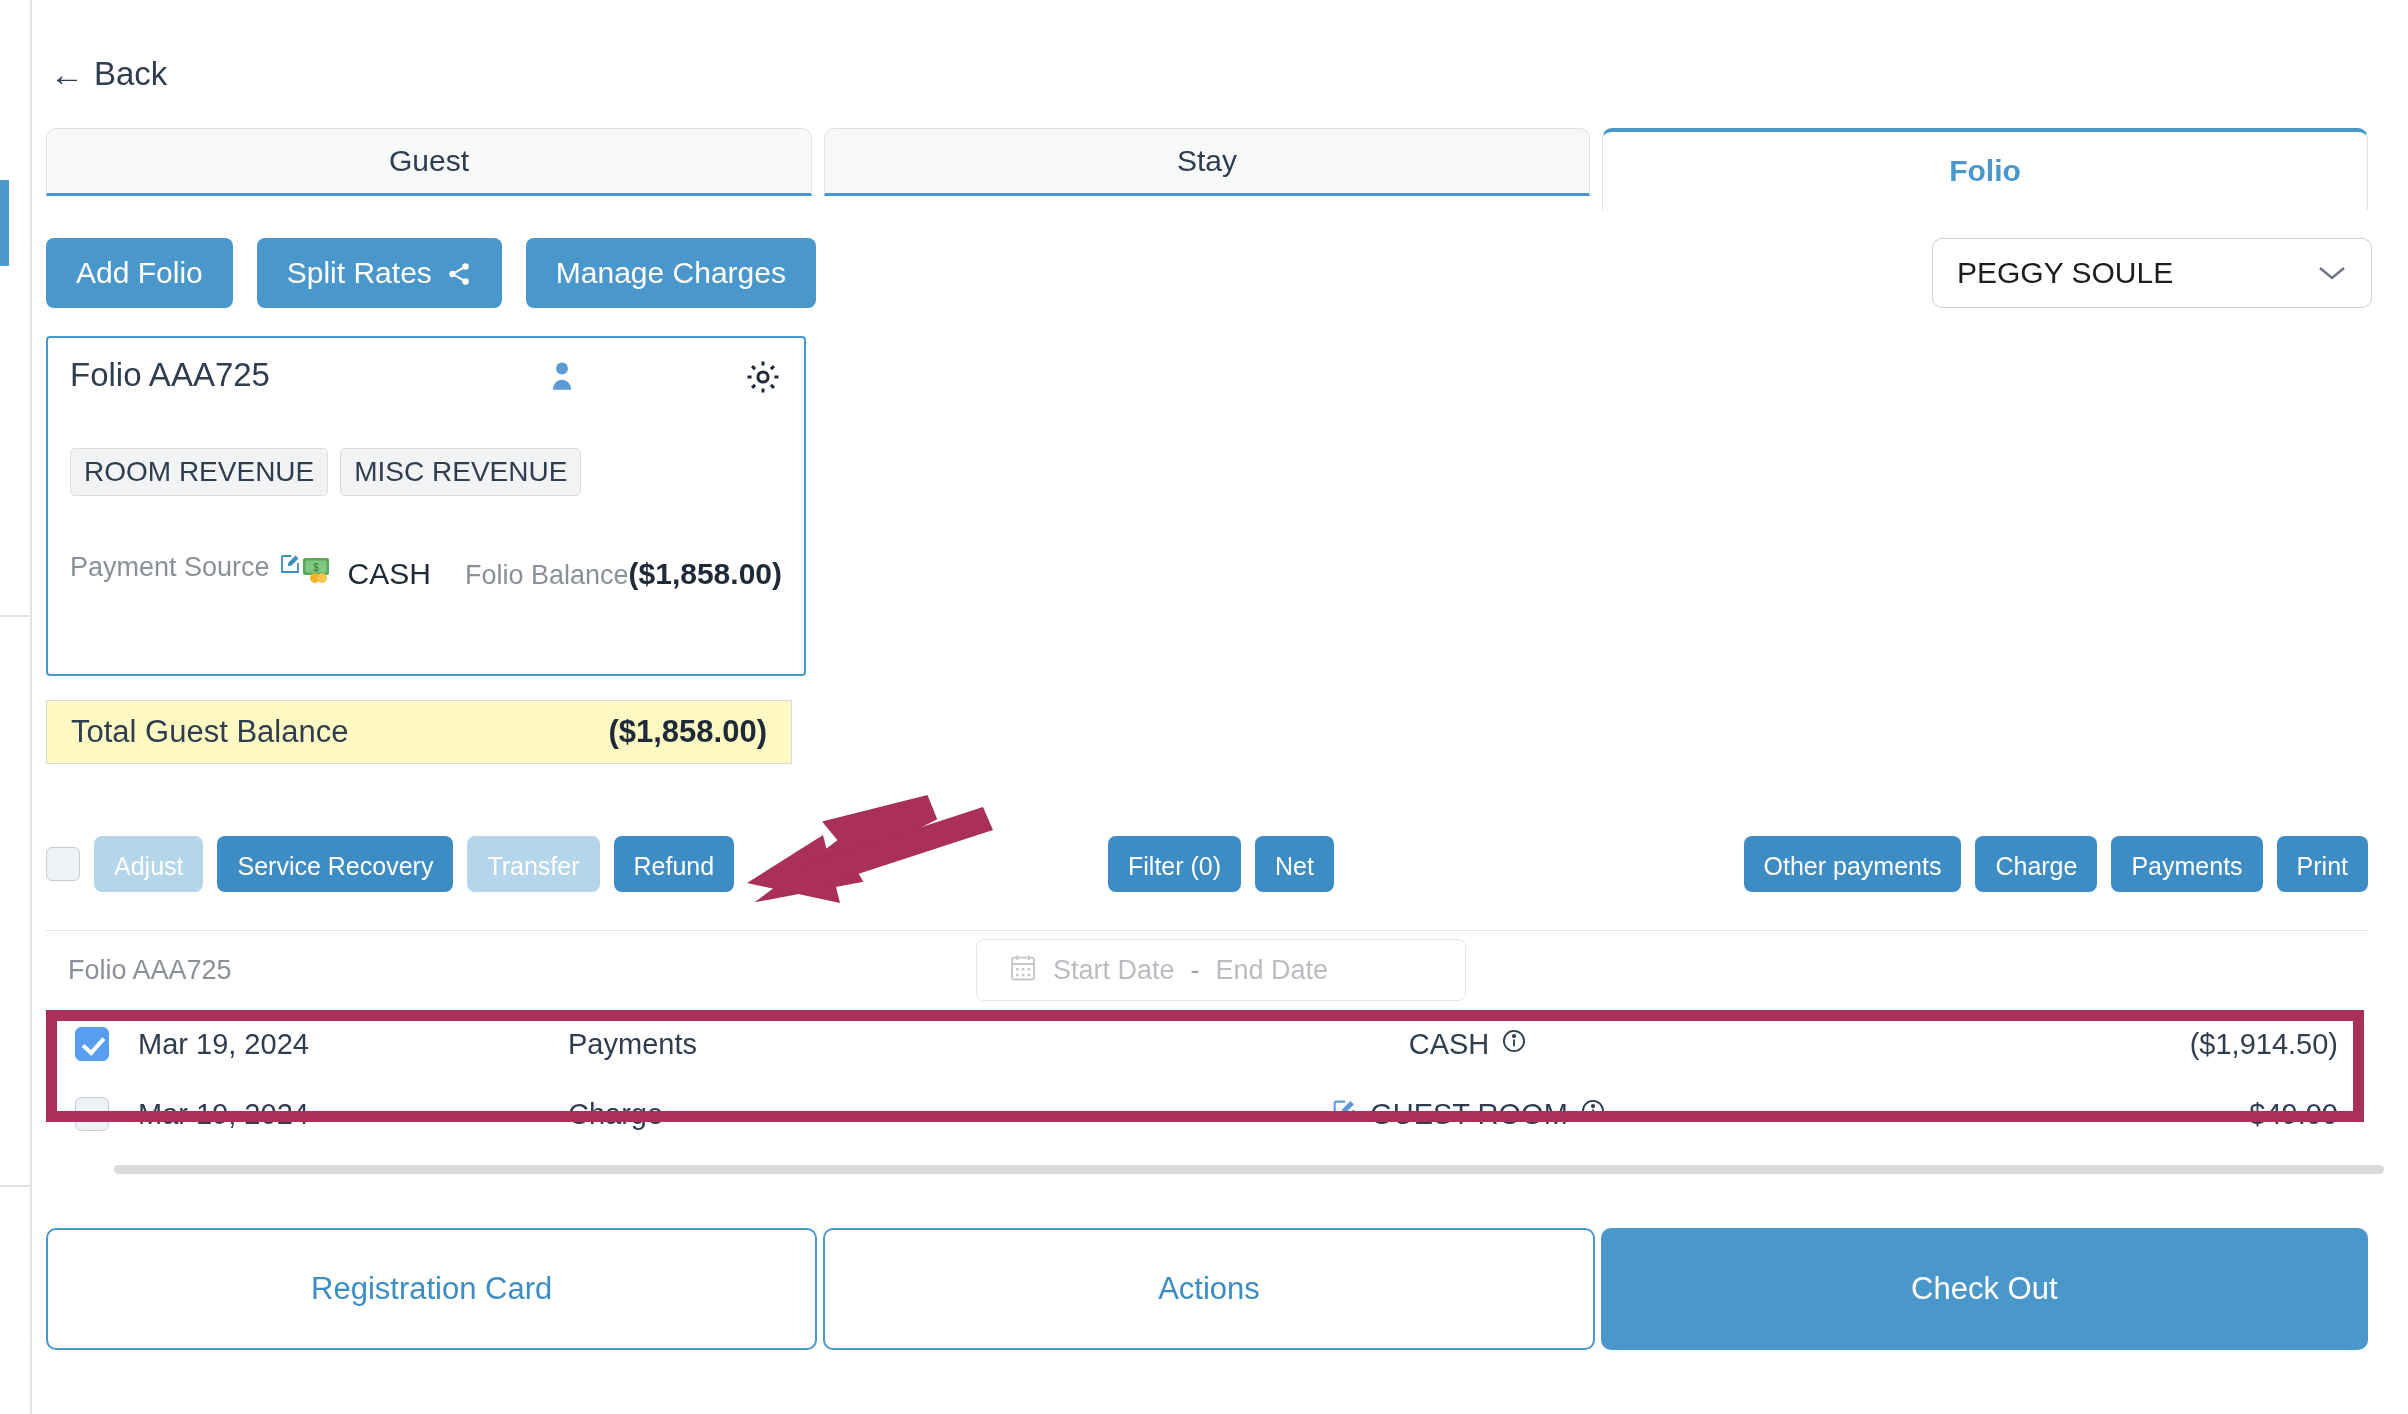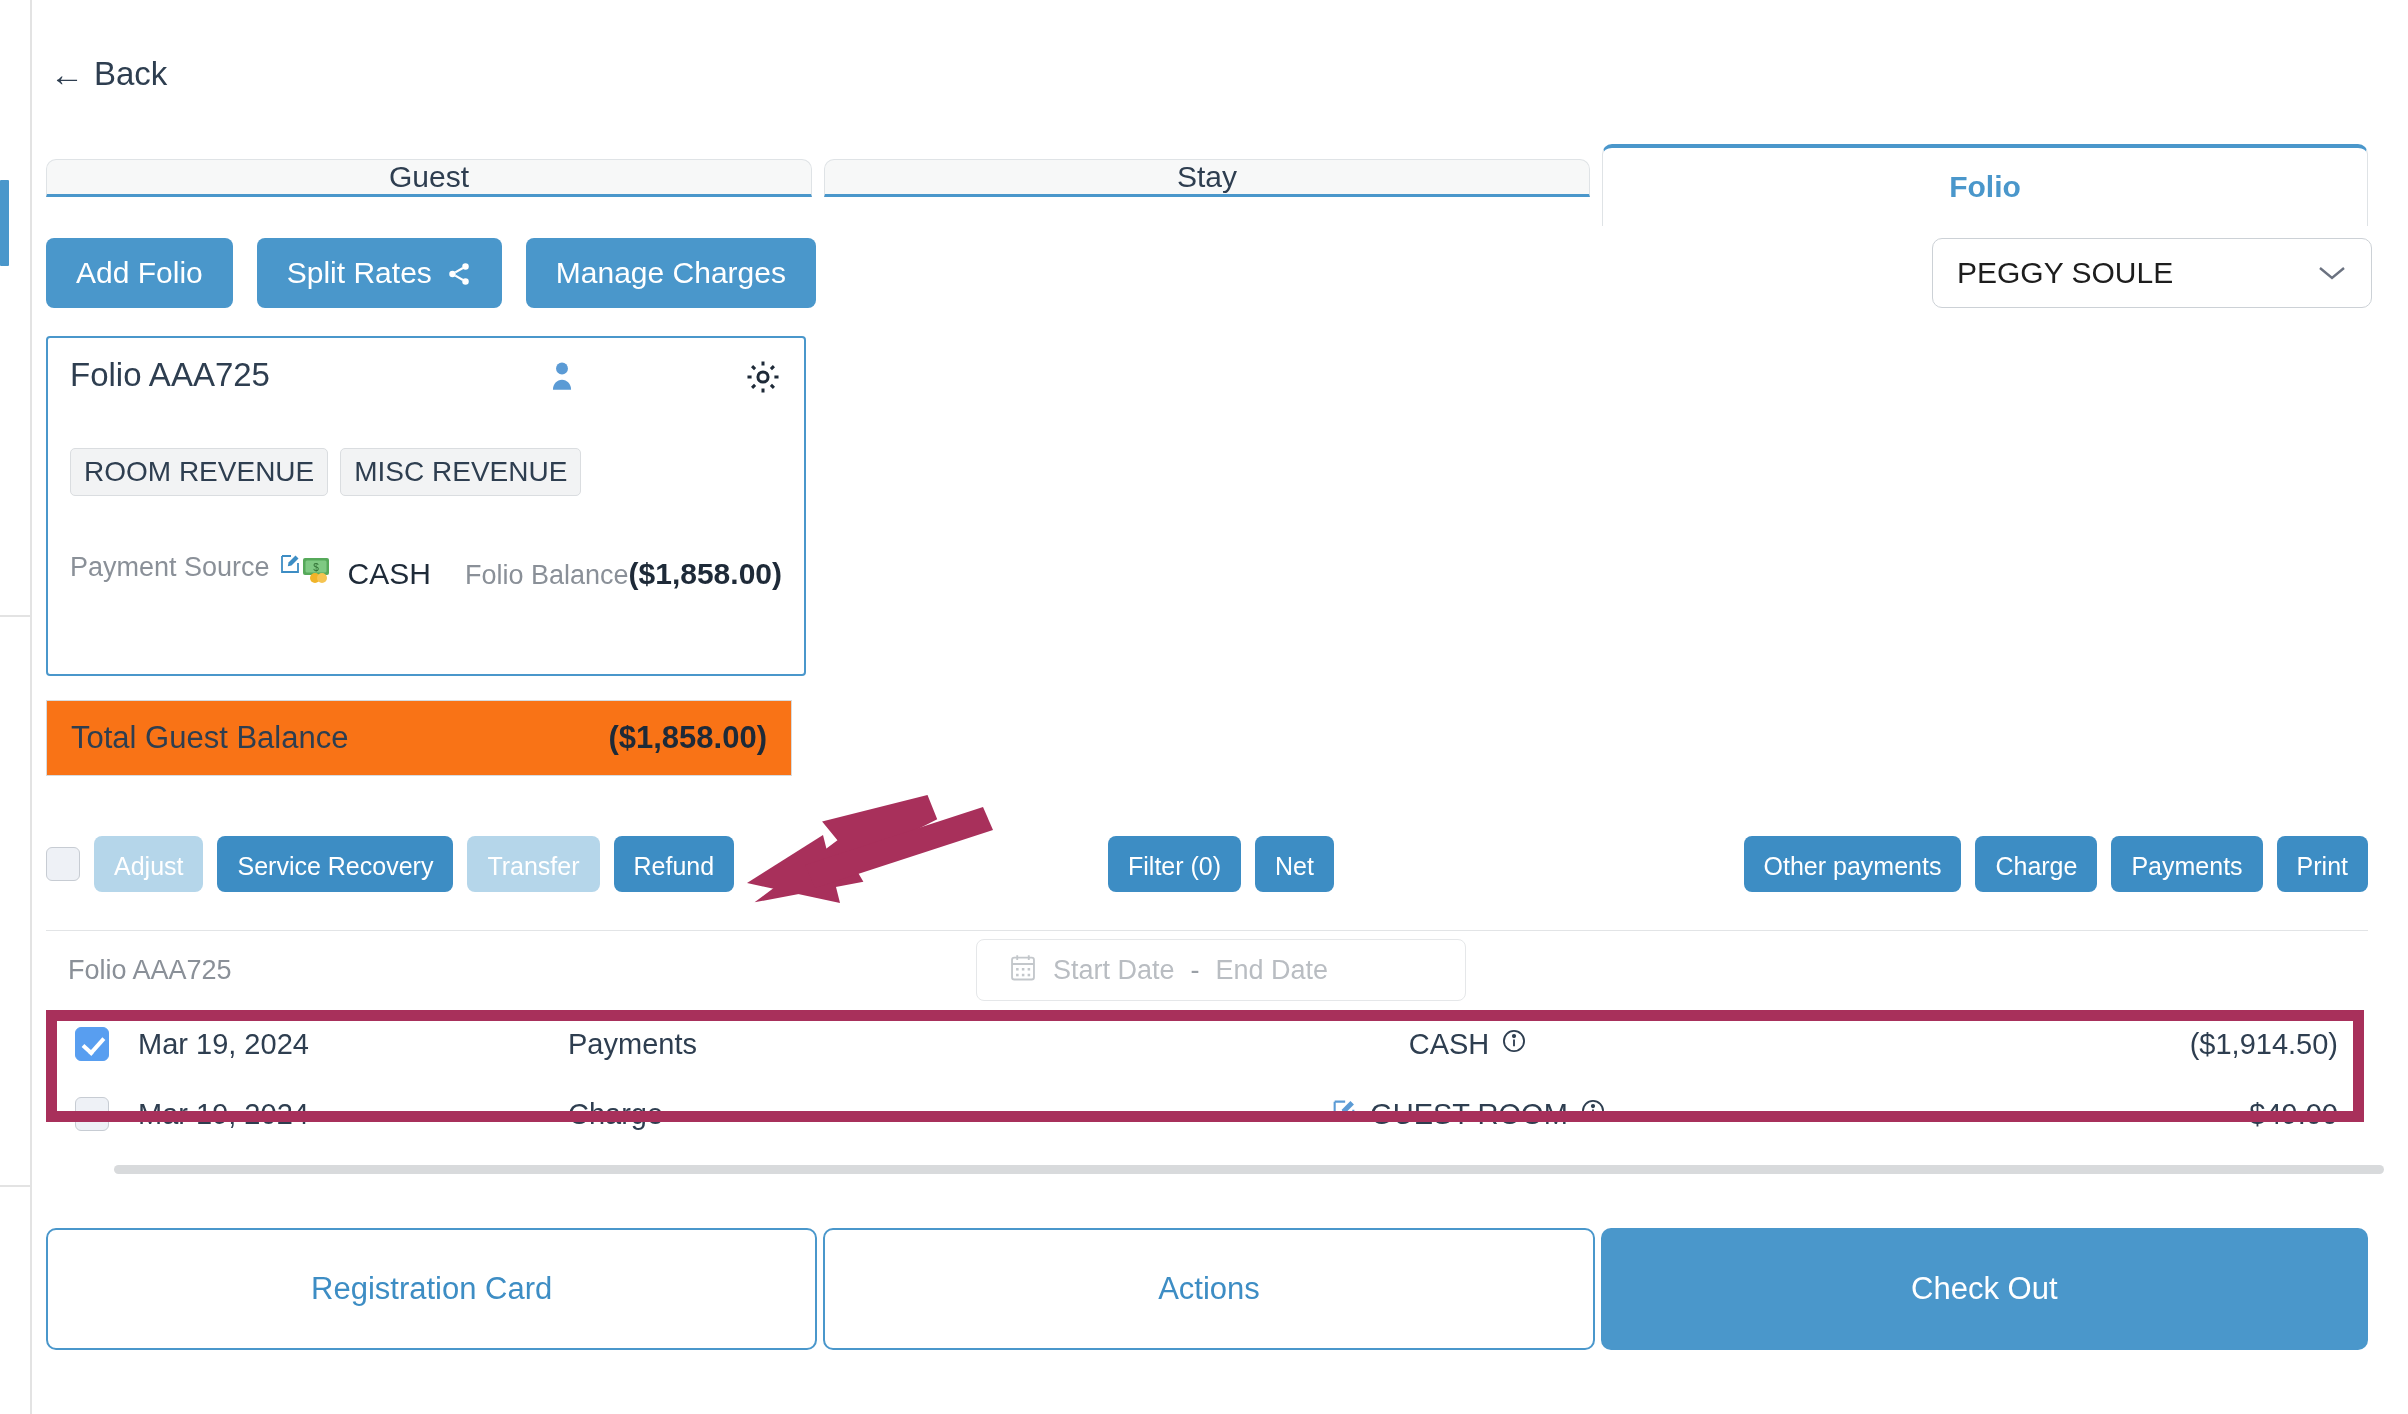--- a/index.html
+++ b/index.html
@@ -31,23 +31,22 @@
   
   .back {
     position: absolute; left: 50px; top: 55px;
     display: flex; align-items: center; gap: 10px;
     color: #2e3e50; font-size: 33px; cursor: pointer;
   }
   .back-arrow { font-size: 34px; line-height: 1; }
 
   
   .tabs {
-    position: absolute; left: 46px; top: 144px; width: 2322px; height: 68px;
+    position: absolute; left: 46px; top: 128px; width: 2322px; height: 68px;
     display: flex;
-    align-items: center;
   }
   .tab {
     flex: 1 1 0; display: flex; align-items: center; justify-content: center;
     font-size: 30px; cursor: pointer;
   }
   .tab.inactive {
     background: #f7f8f8; color: #2e3e50;
     border: 1px solid #dfe3e6; border-bottom: 3px solid #4a97cb;
     border-radius: 10px 10px 0 0;
     margin-right: 12px;
@@ -104,22 +103,22 @@
     margin-top: 48px;
   }
   .foot-col { display: flex; flex-direction: row; }
   .foot-label { color: #8a9098; font-size: 27px; display: flex; align-items: center; gap: 8px; }
   .foot-val { font-size: 30px; color: #1e2a38; margin-top: 12px; display: flex; align-items: center; gap: 12px; }
   .foot-col.right { align-items: flex-end; }
   .foot-col.right .foot-val { font-weight: bold; }
 
   
   .total-bar {
-    position: absolute; left: 46px; top: 700px; width: 746px; height: 76px;
-    background: #f97316; border: 1px solid #d8dbdd;
+    position: absolute; left: 46px; top: 700px; width: 746px; height: 64px;
+    background: #fef9c3; border: 1px solid #d8dbdd;
     display: flex; align-items: center; justify-content: space-between;
     padding: 0 24px;
   }
   .total-label { font-size: 31px; color: #2e3e50; }
   .total-val { font-size: 31px; color: #1e2a38; font-weight: bold; }
 
   
   .tool-row {
     position: absolute; left: 46px; top: 826px; width: 2322px; height: 64px;
   }

